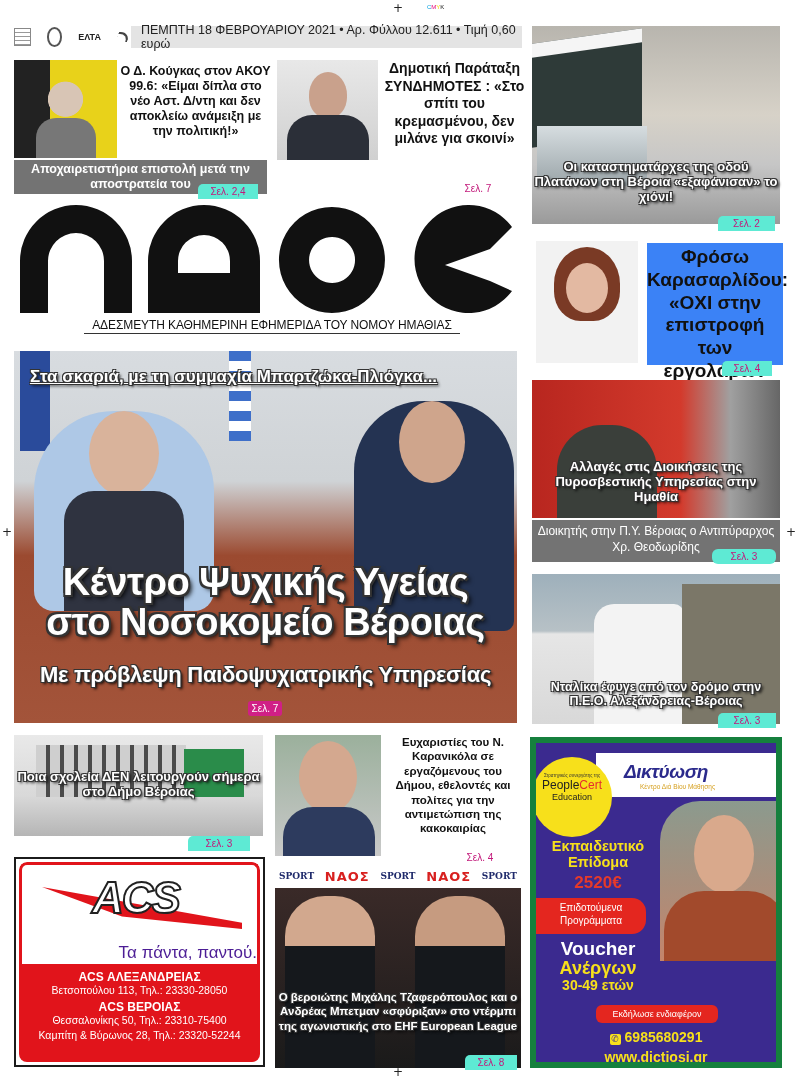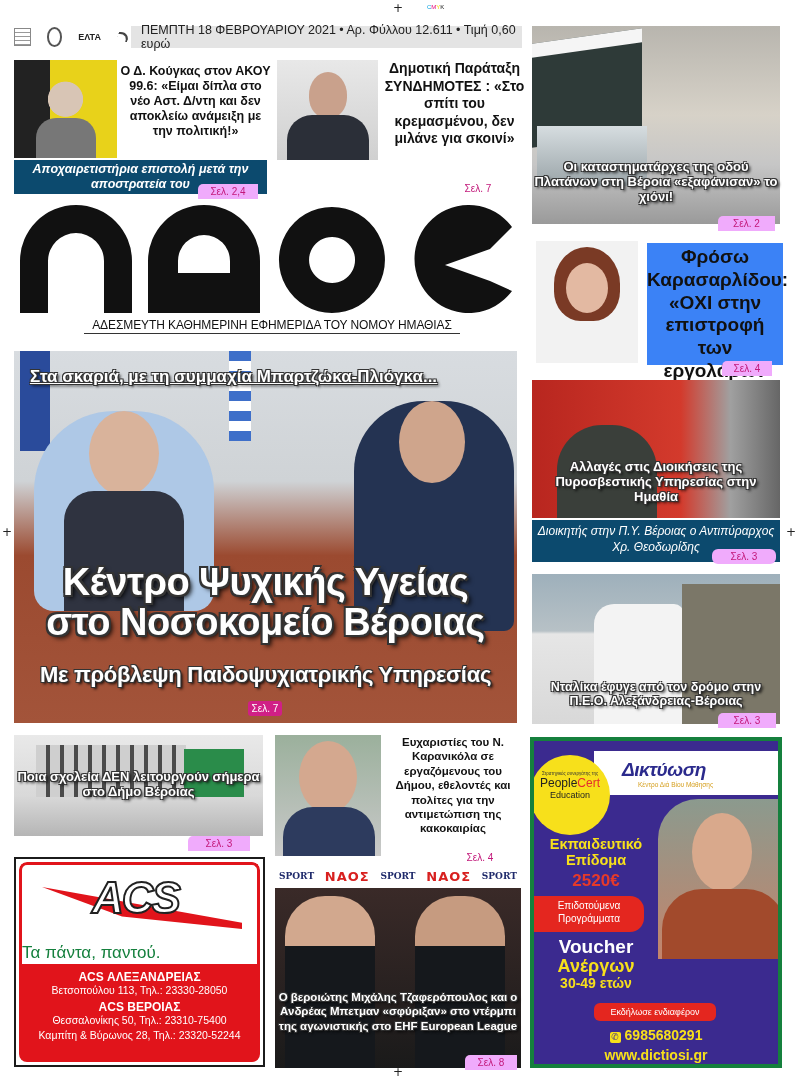--- a/index.html
+++ b/index.html
@@ -54,25 +54,25 @@
   .ph-refs::before { content:""; position:absolute; left:10px; top:8px; width:90px; height:172px; background:#15181c; border-radius: 40px 40px 0 0; border-top: 50px solid #d2a88e; }
   .ph-refs::after { content:""; position:absolute; left:140px; top:8px; width:90px; height:172px; background:#15181c; border-radius: 40px 40px 0 0; border-top: 50px solid #c69b80; }
 
   
   .hl { position: absolute; font-weight: bold; text-align: center; line-height: 1.2; color: #111; }
   .hl-kougkas { left: 118px; top: 64px; width: 155px; font-size: 12.5px; }
   .hl-syndim { left: 382px; top: 60px; width: 145px; font-size: 14px; line-height: 1.25; }
   .hl-frosso { left: 647px; top: 243px; width: 136px; height: 122px; font-size: 19px; background: #3b82f6; padding-top: 3px; }
   .hl-karan { left: 383px; top: 735px; width: 140px; font-size: 11.5px; line-height: 1.25; text-align: center; }
 
-  .blackbar { position: absolute; background: #0c4a6e; color: #fff; text-align: center; font-style: italic; }
+  .blackbar { position: absolute; background: #737373; color: #fff; text-align: center; }
   .bb-kougkas { left: 14px; top: 160px; width: 253px; height: 34px; font-size: 12.5px; font-weight: bold; padding-top: 2px; line-height: 1.2; }
   .bb-fire { left: 532px; top: 520px; width: 248px; height: 42px; font-size: 12px; line-height: 1.35; padding-top: 3px; }
 
-  .pagetag { position: absolute; background: #f0abfc; color: #c2187a; font-size: 10px; font-family: "Liberation Sans Narrow", "Liberation Sans", sans-serif; text-align: center; border-radius: 5px 0 0 0; line-height: 15px; height: 15px; }
+  .pagetag { position: absolute; background: #5eead4; color: #c2187a; font-size: 10px; font-family: "Liberation Sans Narrow", "Liberation Sans", sans-serif; text-align: center; border-radius: 5px 0 0 0; line-height: 15px; height: 15px; }
   .pagetag.solid { background: #d01f86; color: #fff; border-radius: 3px; }
 
   .overlay { position: absolute; color: #fff; font-weight: bold; text-align: center; text-shadow: -1px -1px 0 #333, 1px -1px 0 #333, -1px 1px 0 #333, 1px 1px 0 #333, 2px 2px 3px #000; line-height: 1.15; }
   .ov-snow { left: 532px; top: 160px; width: 248px; font-size: 13px; }
   .ov-fire { left: 532px; top: 460px; width: 248px; font-size: 13px; }
   .ov-truck { left: 532px; top: 680px; width: 248px; font-size: 12.5px; }
   .ov-school { left: 14px; top: 770px; width: 249px; font-size: 13px; }
   .ov-refs { left: 275px; top: 990px; width: 246px; font-size: 11.5px; line-height: 1.25; }
   .ov-main-top { left: 30px; top: 367px; width: 480px; font-size: 17px; text-align: left; text-decoration: underline; }
   .ov-main-big { left: 14px; top: 563px; width: 503px; font-size: 38px; letter-spacing: -0.5px; line-height: 1.05; text-shadow: -2px -2px 0 #333, 2px -2px 0 #333, -2px 2px 0 #333, 2px 2px 0 #333, 3px 3px 5px #000; }
@@ -85,27 +85,27 @@
   
   .sport-strip { left: 275px; top: 867px; width: 246px; height: 18px; display: flex; align-items: center; justify-content: space-between; padding: 0 4px; font-family: "DejaVu Serif", serif; font-size: 9px; font-weight: bold; color: #1f2a6b; }
   .sport-strip .mini-logo { color: #d8201f; font-family: "DejaVu Sans", sans-serif; font-size: 13px; font-weight: bold; letter-spacing: 1px; }
 
   
   .acs { left: 14px; top: 857px; width: 251px; height: 210px; border: 2px solid #1b1b1b; background: #fff; padding: 3px; }
   .acs-inner { position: relative; width: 100%; height: 100%; border-radius: 8px; overflow: hidden; }
   .acs-top { position: absolute; left: 0; top: 0; width: 100%; height: 102px; background: #fff; border: 3px solid #e1141b; border-bottom: none; border-radius: 8px 8px 0 0; }
   .acs-swoosh { position: absolute; left: 20px; top: 22px; width: 200px; height: 42px; background: #e1141b; clip-path: polygon(0 0, 100% 85%, 100% 100%, 40% 70%); }
   .acs-logo { position: absolute; left: 70px; top: 8px; font-size: 44px; font-style: italic; font-weight: bold; color: #fff; -webkit-text-stroke: 2px #222; letter-spacing: -2px; }
-  .acs-slogan { position: absolute; left: 0; top: 78px; width: 100%; text-align: left; font-size: 17px; color: #15803d; }
+  .acs-slogan { position: absolute; left: 0; top: 78px; width: 100%; text-align: right; font-size: 17px; color: #4c1d95; }
   .acs-bottom { position: absolute; left: 0; top: 102px; width: 100%; height: 102px; background: #e1141b; color: #fff; text-align: center; padding-top: 6px; }
   .acs-branch-name { font-size: 12px; font-weight: bold; line-height: 1.2; }
   .acs-branch-addr { font-size: 10.5px; line-height: 1.25; margin-bottom: 2px; }
 
   
-  .dik { left: 530px; top: 737px; width: 252px; height: 331px; background: #3b2a8f; overflow: hidden; border: 4px solid #15803d; }
+  .dik { left: 530px; top: 737px; width: 252px; height: 331px; background: #3b2a8f; overflow: hidden; border: 6px solid #15803d; }
   .dik-topband { position: absolute; left: 0; top: 0; width: 100%; height: 10px; background: #3b2a8f; }
   .dik-white { position: absolute; left: 60px; top: 10px; width: 192px; height: 44px; background: #fff; }
   .dik-logo { position: absolute; left: 88px; top: 18px; font-size: 19px; font-style: italic; font-weight: bold; color: #2b2a8c; letter-spacing: -0.5px; }
   .dik-logo-sub { position: absolute; left: 104px; top: 40px; font-size: 6.5px; color: #d59f1d; }
   .dik-circle { position: absolute; left: -4px; top: 14px; width: 80px; height: 80px; border-radius: 50%; background: #f7e01b; text-align: center; padding-top: 16px; }
   .dik-circle .small { font-size: 4.5px; color: #333; }
   .dik-circle .pc { font-size: 12px; color: #222; }
   .dik-circle .pc b { color: #e52d2d; font-weight: normal; }
   .dik-circle .ed { font-size: 9px; color: #222; }
   .dik-photo { position: absolute; left: 124px; top: 58px; width: 128px; height: 160px; background: linear-gradient(#8b9a8e, #c4846b); border-radius: 40px 0 0 0; overflow: hidden; }

